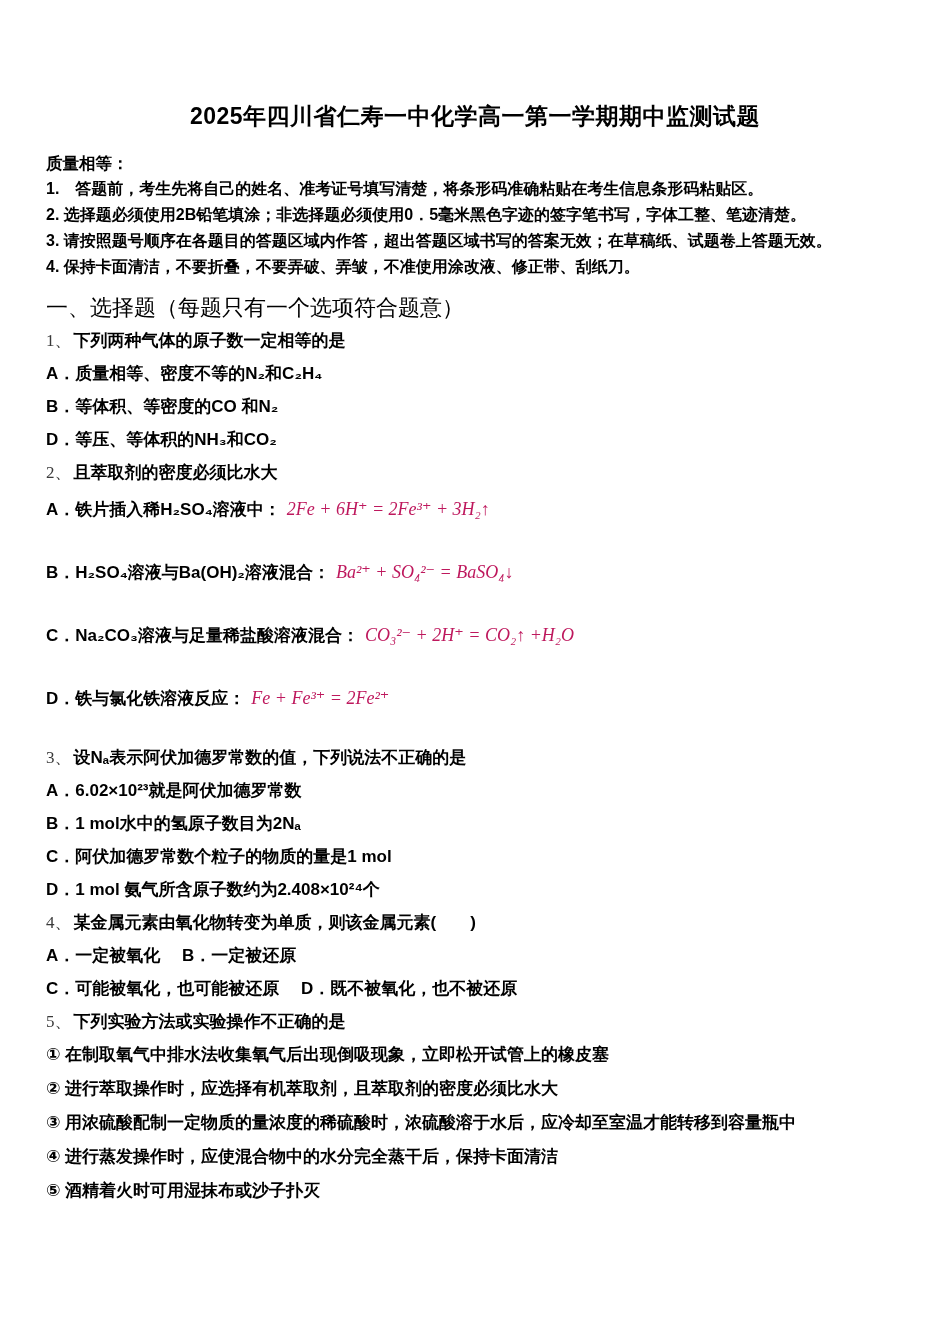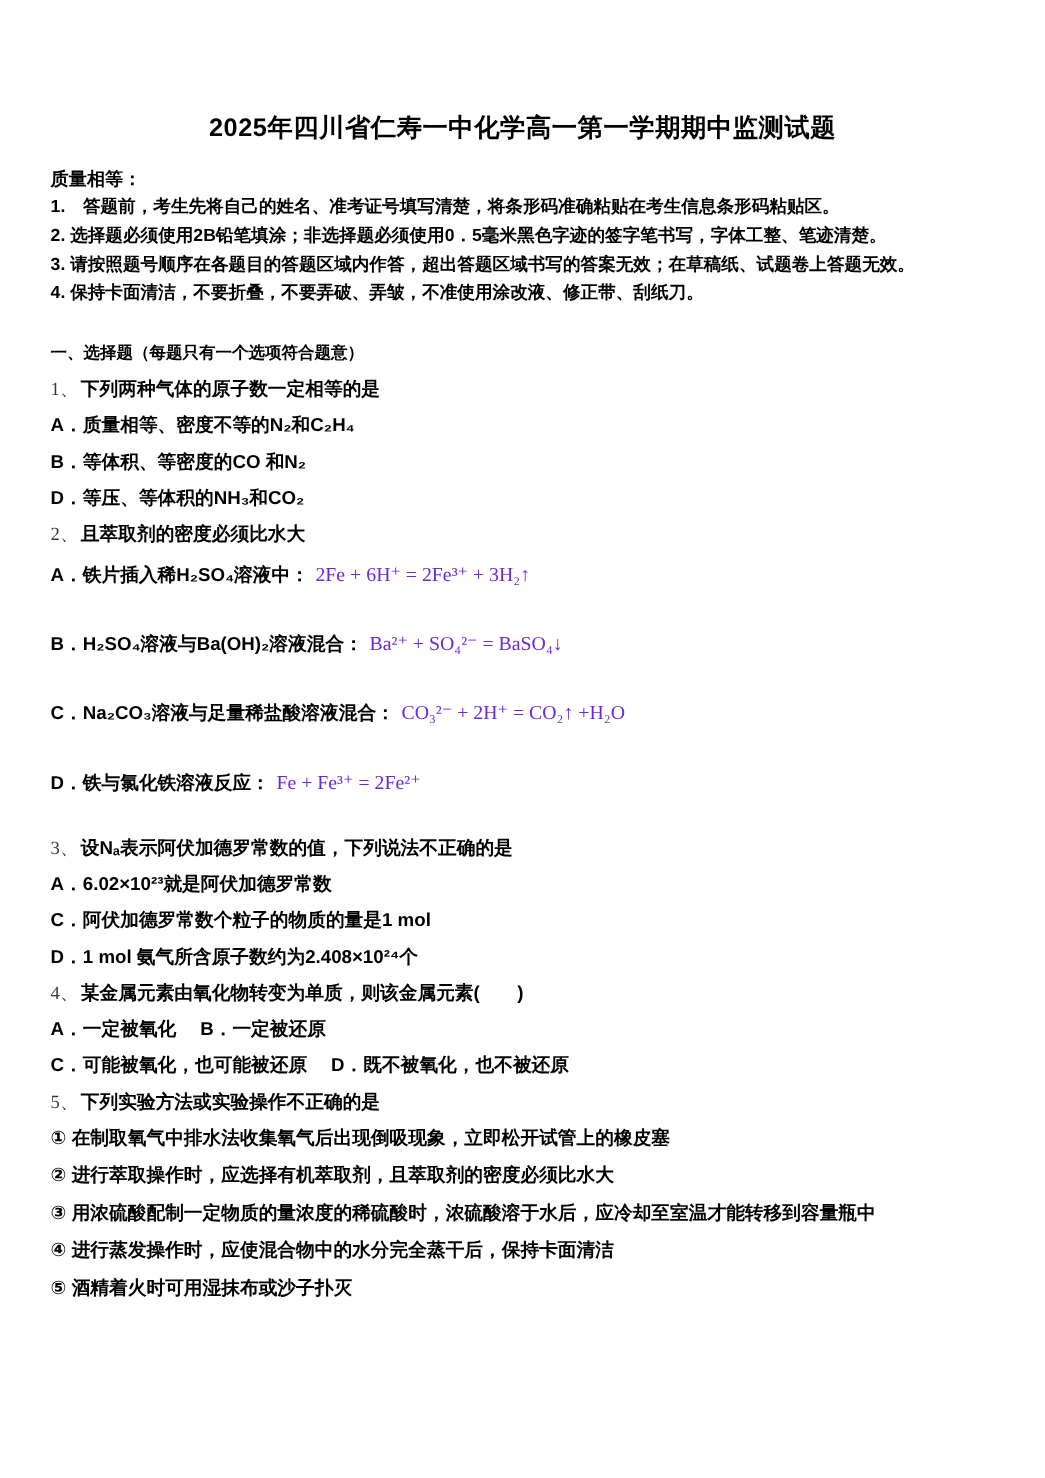--- a/index.html
+++ b/index.html
@@ -33,24 +33,24 @@
     font-size: 16.5px;
     line-height: 26px;
     font-weight: 700;
   }
   .notice-item {
     font-size: 16px;
     line-height: 26px;
     font-weight: 700;
   }
   .section-heading {
-    margin-top: 31px;
-    font-size: 15px;
+    margin-top: 18px;
+    font-size: 22px;
     line-height: 20px;
-    font-weight: 700;
+    font-weight: 400;
     margin-bottom: 13px;
   }
   .line {
     font-size: 17px;
     line-height: 20px;
     font-weight: 700;
     margin-bottom: 13px;
     white-space: nowrap;
   }
   .eq-line {
@@ -59,23 +59,24 @@
   }
   .qnum {
     font-family: "Liberation Serif", "DejaVu Serif", serif;
     font-weight: 400;
     color: #3a3a3a;
     margin-right: 2px;
   }
   .equation {
     font-family: "Liberation Serif", "DejaVu Serif", serif;
     font-weight: 400;
-    color: #6d28d9;
+    color: #be185d;
     font-size: 18px;
     margin-left: 6px;
+    font-style: italic;
   }
   .statement {
     margin-bottom: 14px;
   }
 </style>
 </head>
 <body>
 
 <div class="page">
   <div class="title">2025年四川省仁寿一中化学高一第一学期期中监测试题</div>
@@ -112,20 +113,21 @@
       <span>C．Na₂CO₃溶液与足量稀盐酸溶液混合：</span><span class="equation">CO₃²⁻ + 2H⁺ = CO₂↑ +H₂O</span>
     </div>
     <div class="line eq-line">
       <span>D．铁与氯化铁溶液反应：</span><span class="equation">Fe + Fe³⁺ = 2Fe²⁺</span>
     </div>
 
     <div class="line">
       <span class="qnum">3、</span><span>设Nₐ表示阿伏加德罗常数的值，下列说法不正确的是</span>
     </div>
     <div class="line">A．6.02×10²³就是阿伏加德罗常数</div>
+    <div class="line">B．1 mol水中的氢原子数目为2Nₐ</div>
     <div class="line">C．阿伏加德罗常数个粒子的物质的量是1 mol</div>
     <div class="line">D．1 mol 氨气所含原子数约为2.408×10²⁴个</div>
 
     <div class="line">
       <span class="qnum">4、</span><span>某金属元素由氧化物转变为单质，则该金属元素(　　)</span>
     </div>
     <div class="line">A．一定被氧化　 B．一定被还原</div>
     <div class="line">C．可能被氧化，也可能被还原　 D．既不被氧化，也不被还原</div>
 
     <div class="line">

